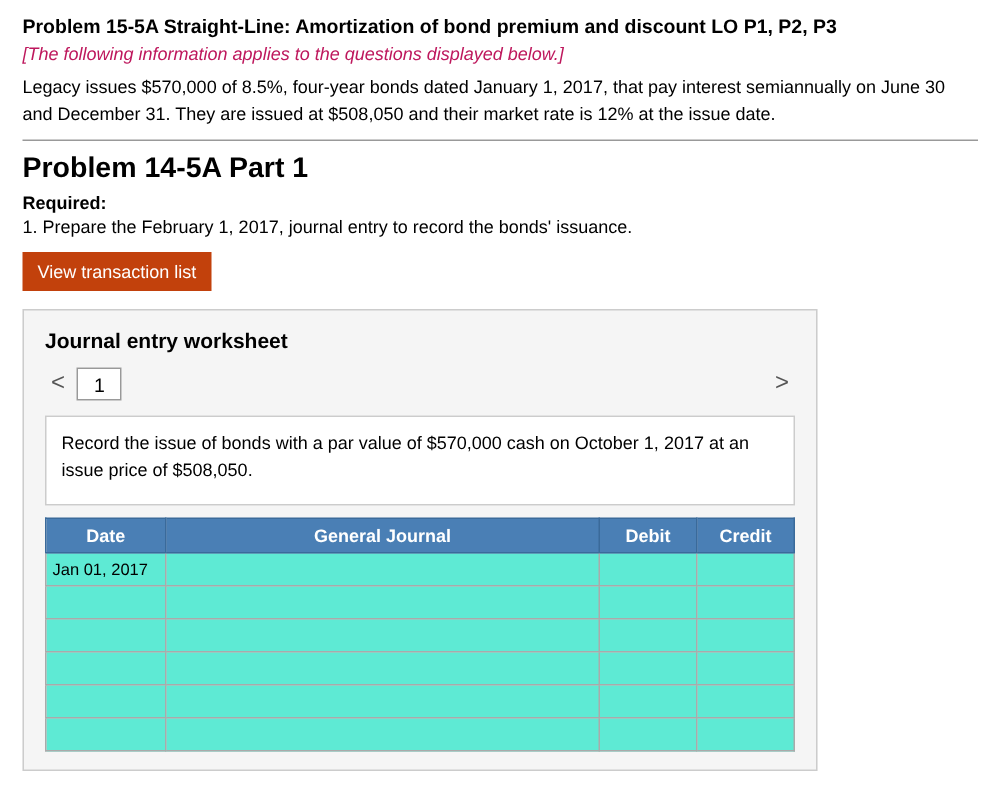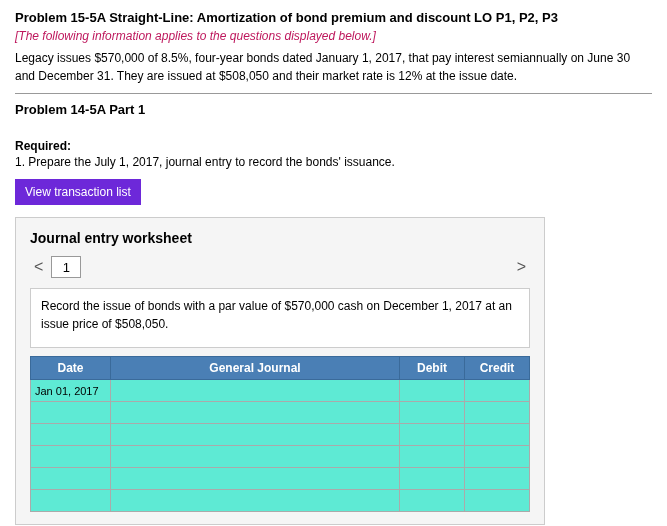--- a/index.html
+++ b/index.html
@@ -28,34 +28,34 @@
       margin-bottom: 6px;
       line-height: 1.5;
     }
     .divider {
       border: none;
       border-top: 1px solid #999;
       margin: 8px 0;
     }
     .part-title {
       font-weight: bold;
-      font-size: 13px;
-      margin-bottom: 22px;
+      font-size: 19px;
+      margin-bottom: 4px;
     }
     .required-label {
       font-weight: bold;
       font-size: 12px;
       margin-bottom: 2px;
     }
     .required-text {
       font-size: 12px;
       margin-bottom: 10px;
     }
     .view-btn {
-      background-color: #6d28d9;
+      background-color: #c2410c;
       color: #fff;
       border: none;
       padding: 6px 10px;
       font-size: 12px;
       cursor: pointer;
       margin-bottom: 12px;
       display: inline-block;
     }
     .worksheet-container {
       border: 1px solid #ccc;
@@ -147,34 +147,34 @@
 
 <div class="problem-title">Problem 15-5A Straight-Line: Amortization of bond premium and discount LO P1, P2, P3</div>
 <div class="italic-note">[The following information applies to the questions displayed below.]</div>
 <div class="description">Legacy issues $570,000 of 8.5%, four-year bonds dated January 1, 2017, that pay interest semiannually on June 30 and December 31. They are issued at $508,050 and their market rate is 12% at the issue date.</div>
 
 <hr class="divider">
 
 <div class="part-title">Problem 14-5A Part 1</div>
 
 <div class="required-label">Required:</div>
-<div class="required-text">1. Prepare the July 1, 2017, journal entry to record the bonds' issuance.</div>
+<div class="required-text">1. Prepare the February 1, 2017, journal entry to record the bonds' issuance.</div>
 
 <button class="view-btn">View transaction list</button>
 
 <div class="worksheet-container">
   <div class="worksheet-title">Journal entry worksheet</div>
 
   <div class="nav-row">
     <span class="nav-arrow">&lt;</span>
     <div class="page-box">1</div>
     <span class="nav-arrow" style="margin-left:auto;">&gt;</span>
   </div>
 
-  <div class="description-box">Record the issue of bonds with a par value of $570,000 cash on December 1, 2017 at an issue price of $508,050.</div>
+  <div class="description-box">Record the issue of bonds with a par value of $570,000 cash on October 1, 2017 at an issue price of $508,050.</div>
 
 
   <table class="journal-table">
     <thead>
       <tr>
         <th class="date-col">Date</th>
         <th class="journal-col">General Journal</th>
         <th class="amount-col">Debit</th>
         <th class="amount-col">Credit</th>
       </tr>

